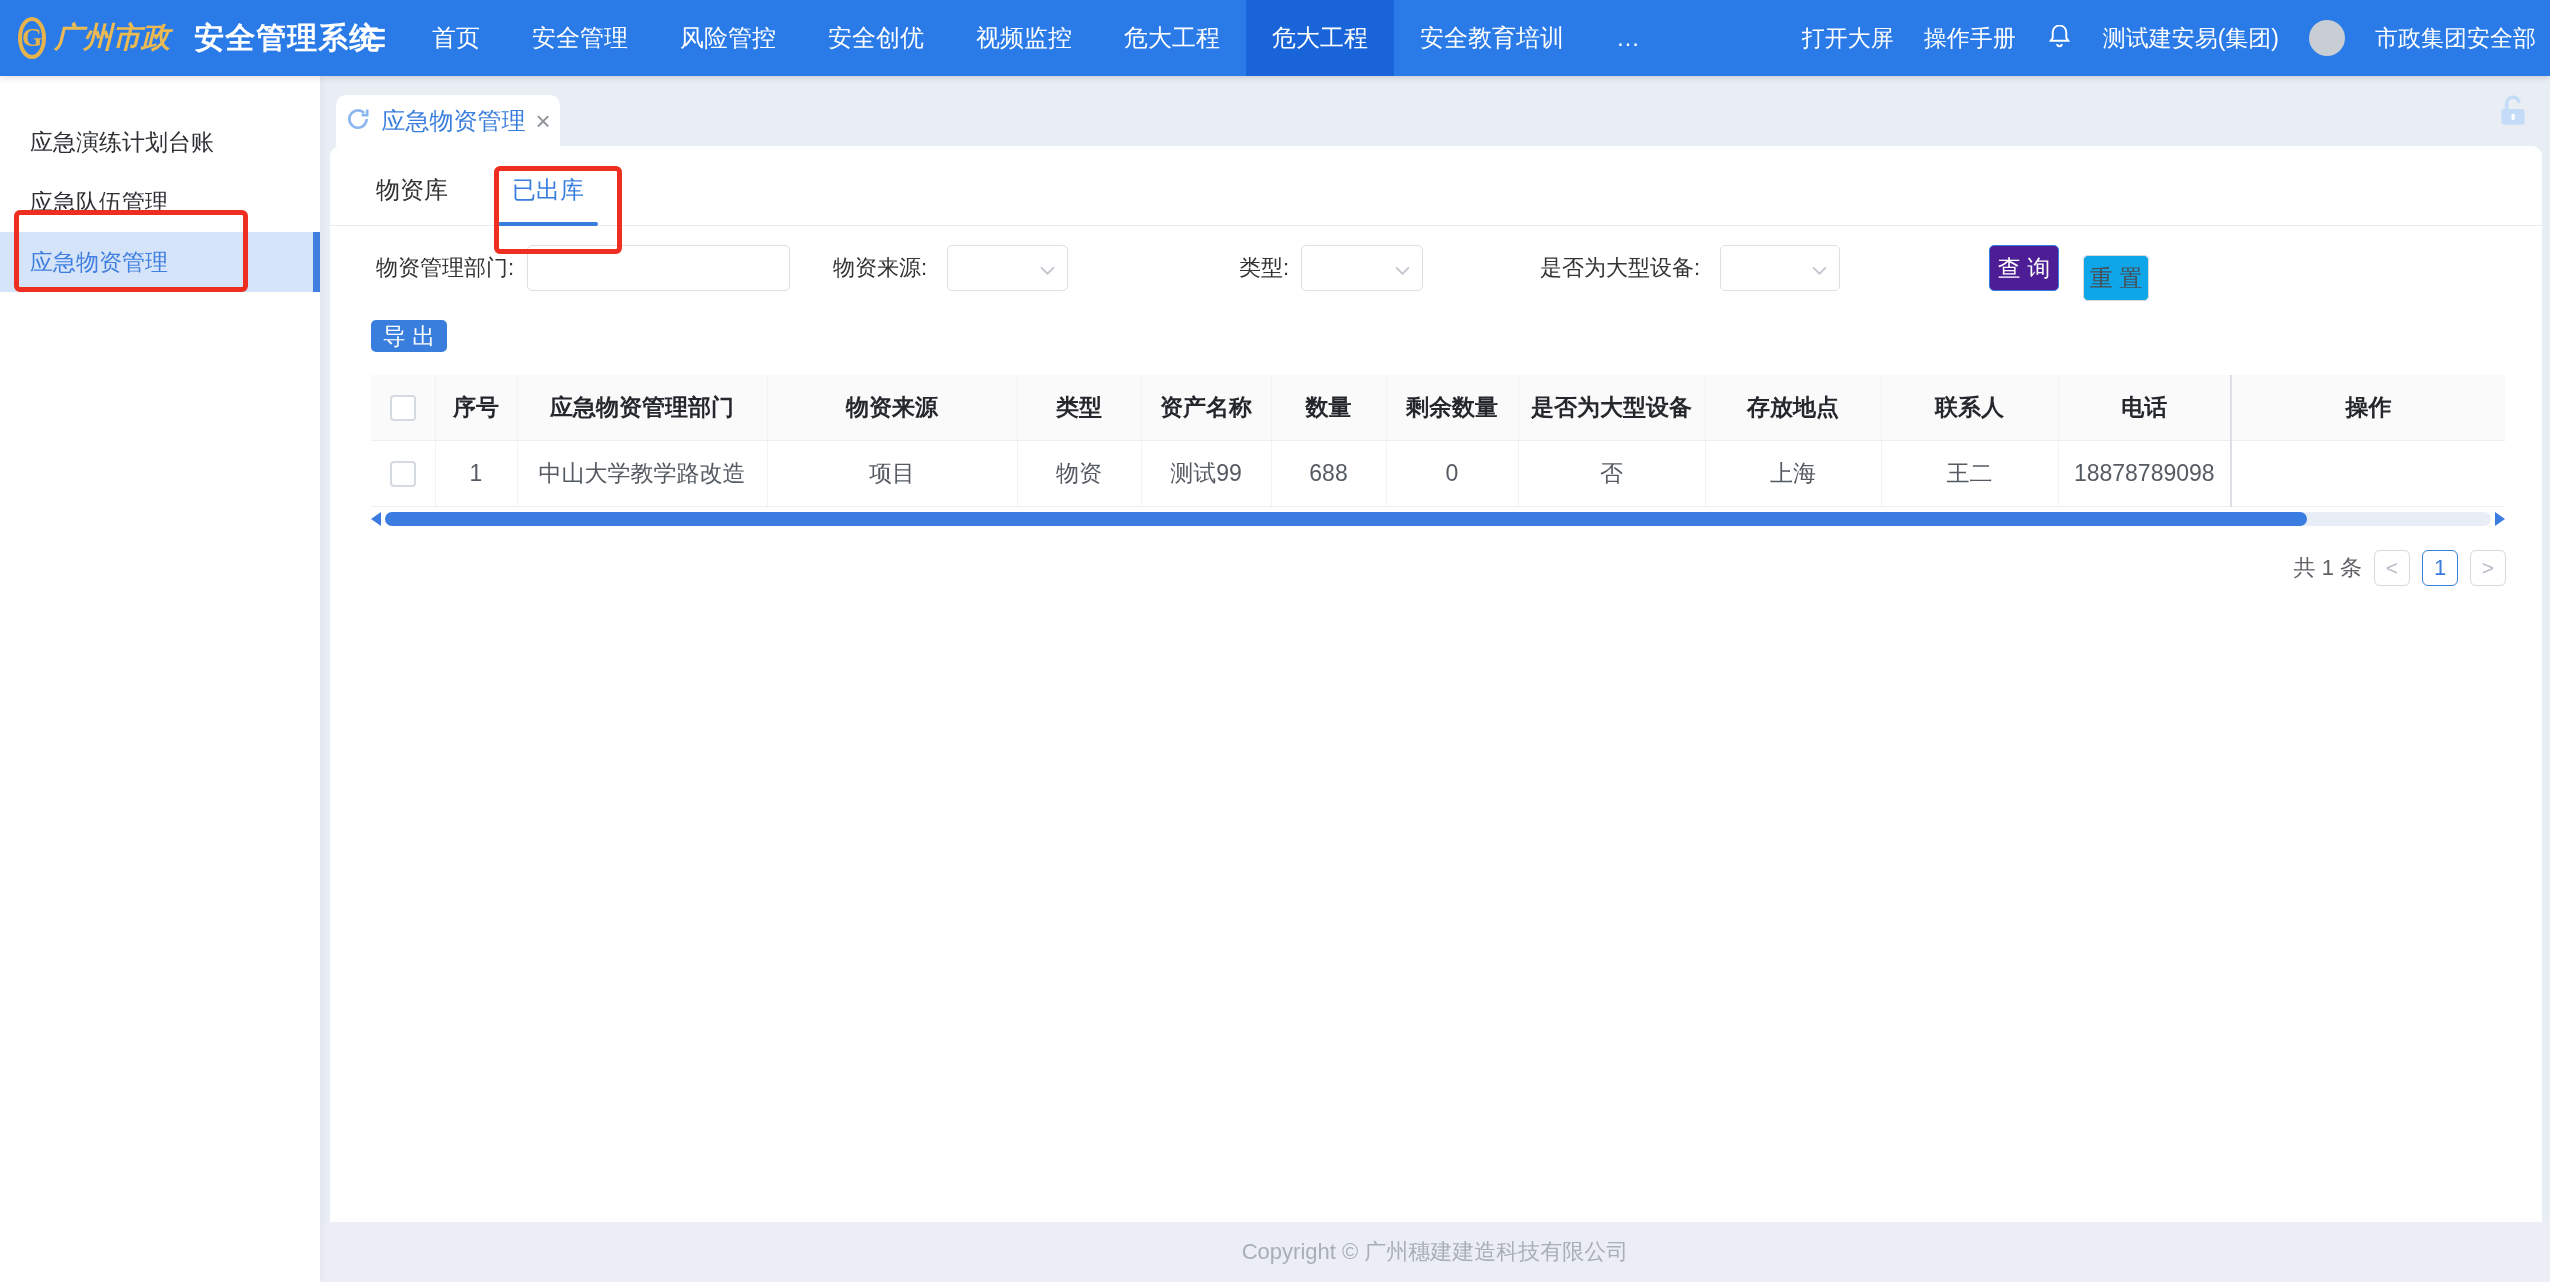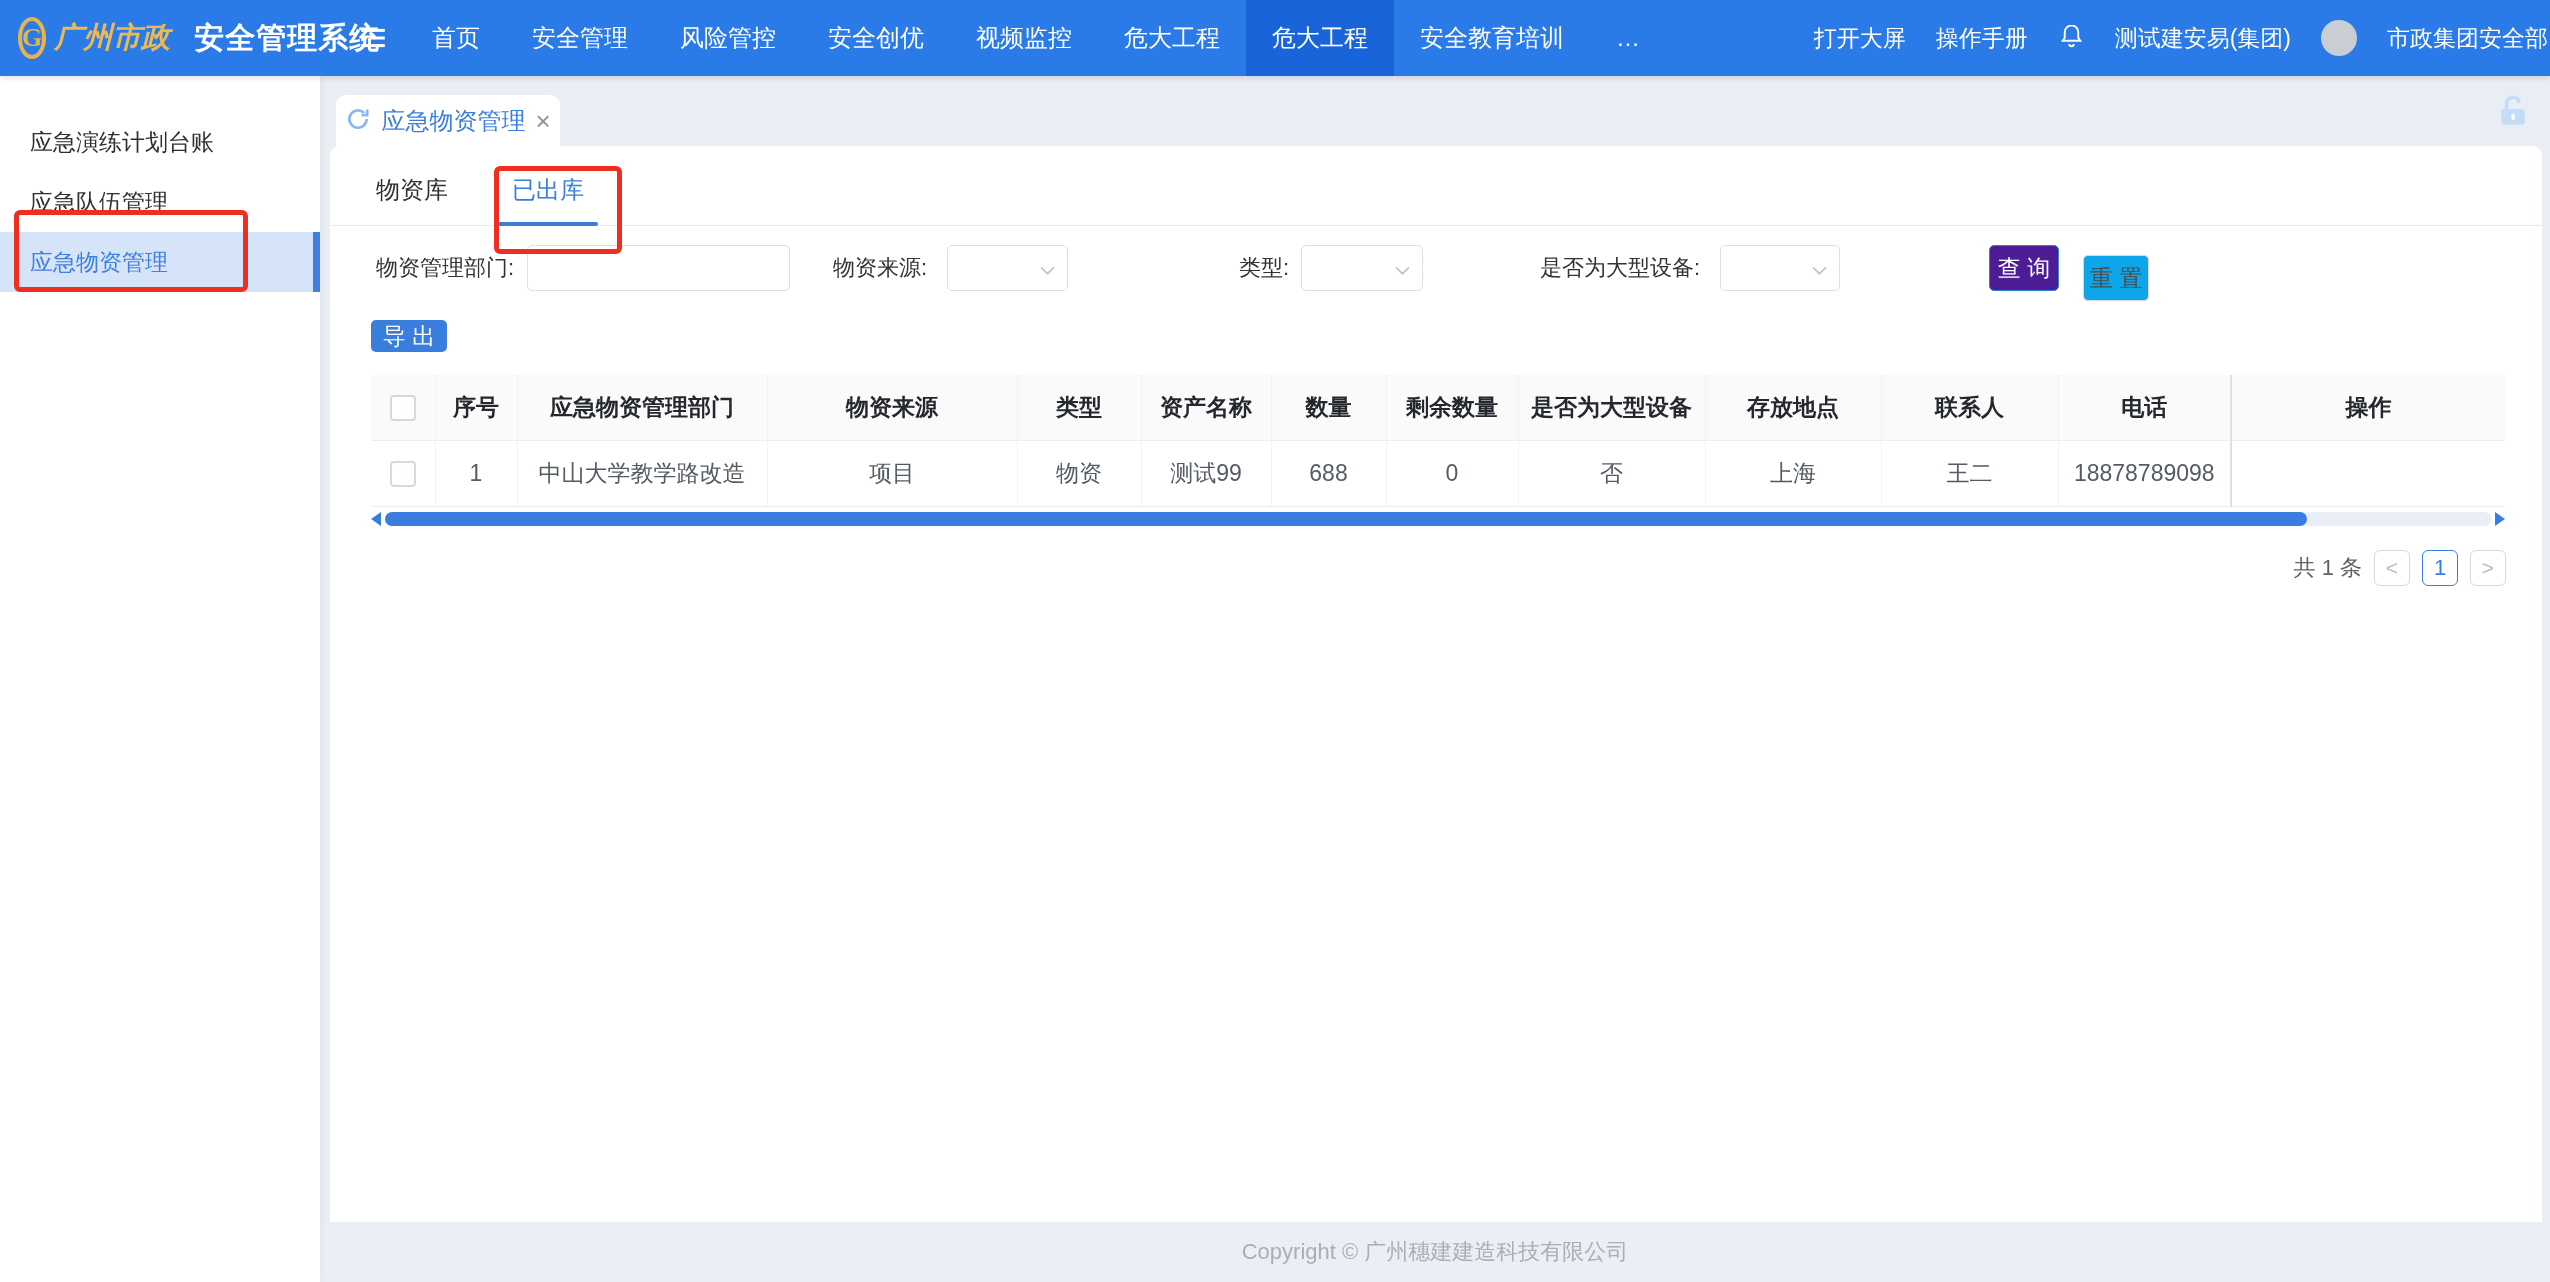--- a/index.html
+++ b/index.html
@@ -10,21 +10,21 @@
   .topbar{position:absolute;top:0;left:0;width:2550px;height:76px;background:#2a7be8;display:flex;align-items:stretch;z-index:10;box-shadow:0 2px 6px rgba(0,0,0,.12);}
   .logo-area{width:320px;flex:0 0 320px;display:flex;align-items:center;padding-left:18px;box-sizing:border-box;}
   .logo-badge{width:42px;height:42px;border:4px solid #e6b34d;border-radius:50%;color:#e6b34d;display:flex;align-items:center;justify-content:center;font-family:"Liberation Serif",serif;font-weight:bold;font-size:26px;box-sizing:border-box;}
   .logo-org{color:#ecba52;font-family:"Liberation Serif","DejaVu Serif",serif;font-style:italic;font-weight:bold;font-size:29px;margin-left:8px;white-space:nowrap;}
   .logo-sep{width:4px;height:30px;background:#fff;margin:0 12px;border-radius:2px;}
   .logo-app{color:#fff;font-weight:bold;font-size:30px;letter-spacing:1px;white-space:nowrap;}
   .nav{flex:1 1 auto;display:flex;align-items:stretch;margin-left:38px;min-width:0;}
   .nav-collapse{display:flex;align-items:center;margin-right:18px;cursor:pointer;}
   .nav-item{display:flex;align-items:center;padding:0 26px;color:#fff;font-size:24px;white-space:nowrap;cursor:pointer;text-decoration:none;}
   .nav-item.active{background:#1a64d9;}
-  .top-actions{display:flex;align-items:center;gap:30px;padding-right:2px;color:#fff;font-size:23px;white-space:nowrap;}
+  .top-actions{display:flex;align-items:center;gap:30px;padding-right:14px;color:#fff;font-size:23px;white-space:nowrap;}
   .top-actions .lnk{cursor:pointer;}
   .avatar{width:36px;height:36px;border-radius:50%;background:#c9cdd4;display:inline-block;}
 
   
   .sidebar{position:absolute;top:76px;left:0;width:320px;bottom:0;background:#fff;z-index:5;box-shadow:2px 0 6px rgba(0,0,0,.04);padding-top:36px;box-sizing:border-box;}
   .side-item{height:60px;line-height:60px;padding-left:30px;font-size:23px;color:#2d2f33;cursor:pointer;box-sizing:border-box;}
   .side-item.active{background:#d6e4f9;color:#3f7fe0;border-right:7px solid #3f7fe0;}
 
   
   .tabstrip{position:absolute;top:76px;left:320px;right:0;height:70px;background:#e9edf4;z-index:4;}

